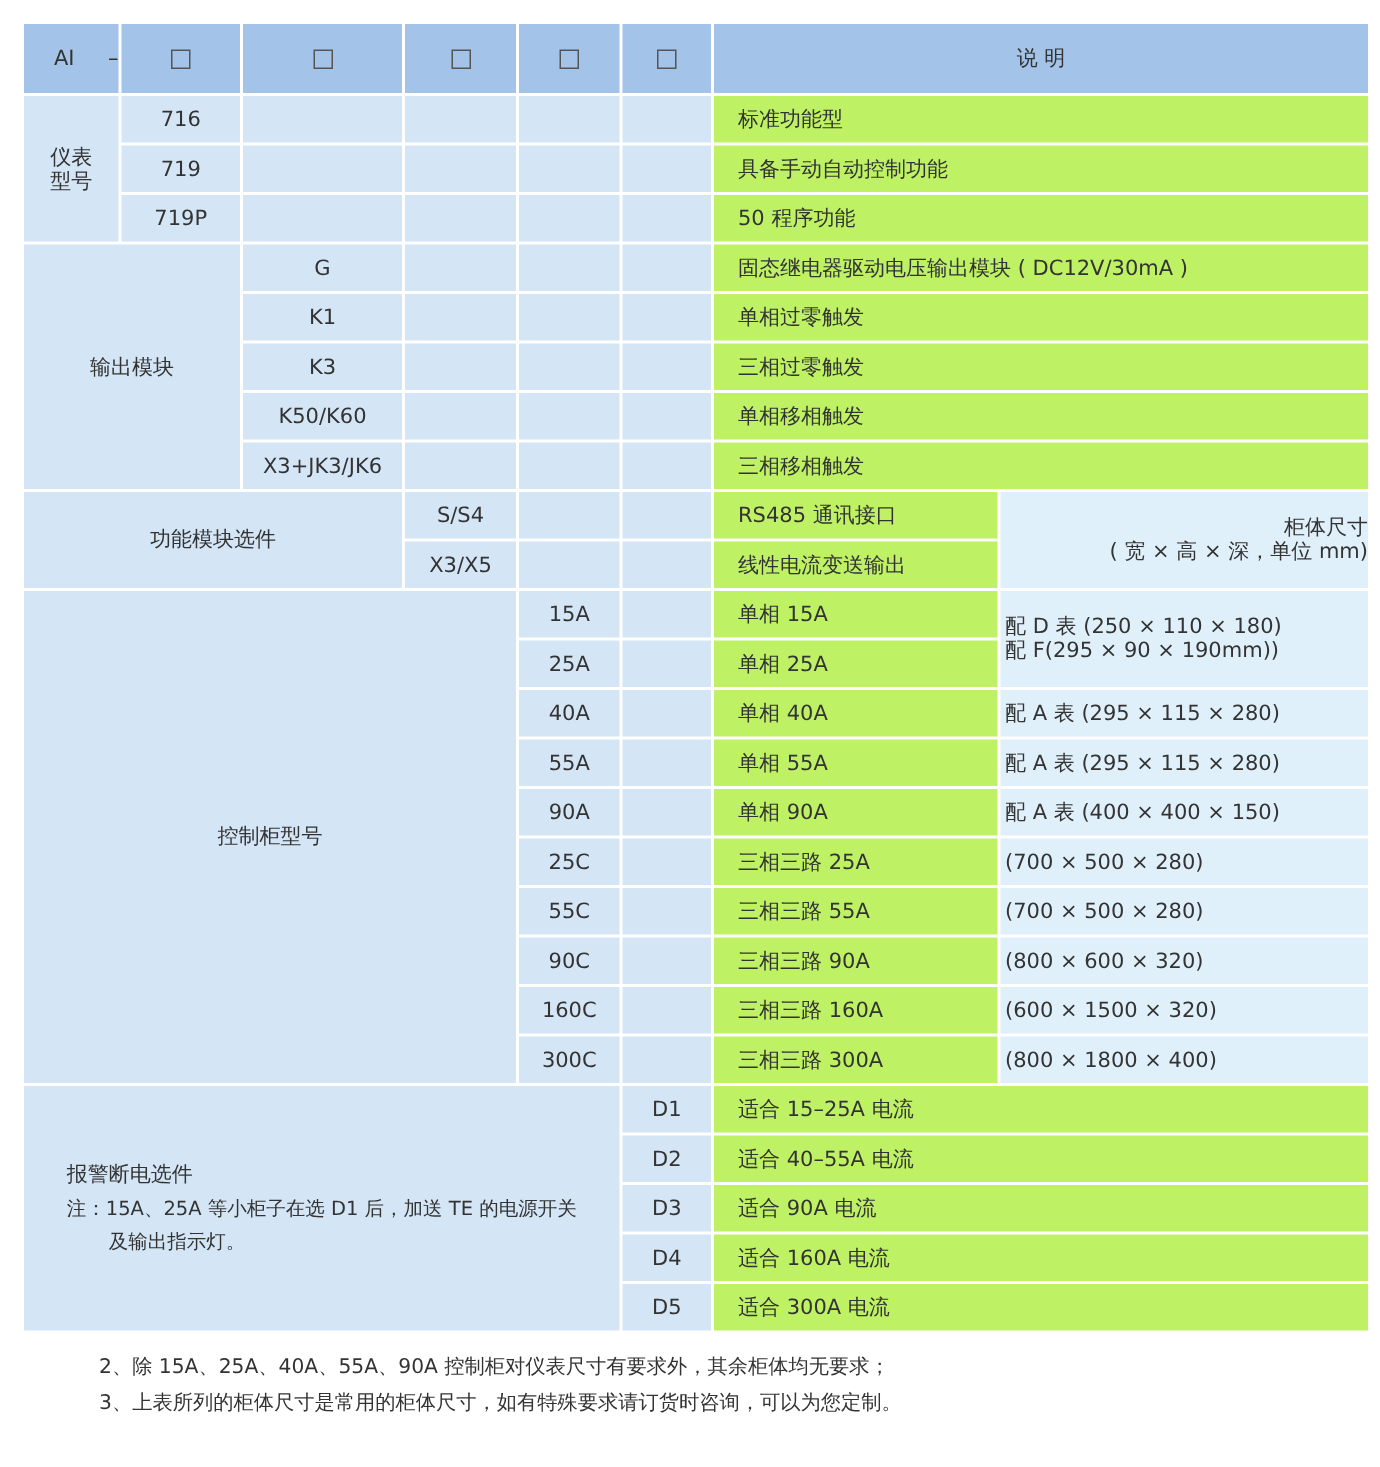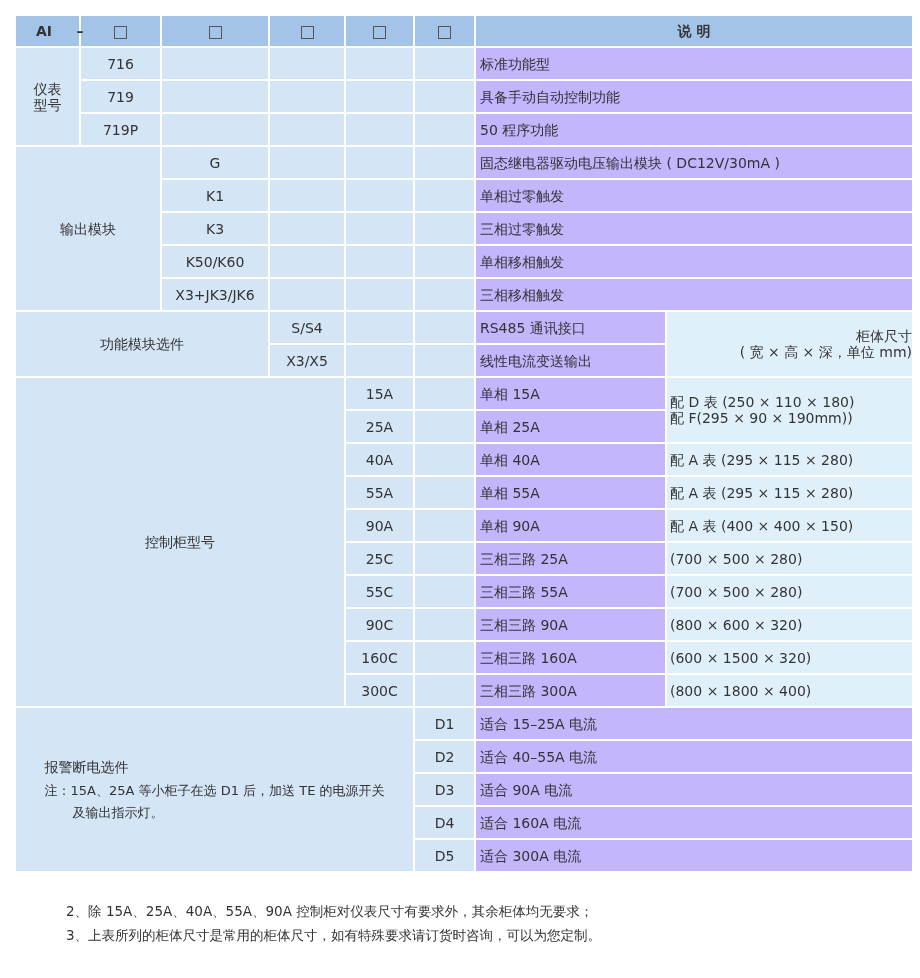--- a/index.html
+++ b/index.html
@@ -1,20 +1,20 @@
 <!DOCTYPE html>
 <html><head>
 <meta charset="utf-8">
 <style>
   html,body{margin:0;padding:0;background:#ffffff;}
   body{width:920px;height:978px;position:relative;font-family:"DejaVu Sans","Liberation Sans",sans-serif;color:#333;overflow:hidden;}
   table.spec{position:absolute;left:16px;top:16px;border-collapse:separate;border-spacing:2px;table-layout:fixed;width:892px;margin:-2px;}
   table.spec td{height:31px;padding:0;font-size:14px;line-height:16px;vertical-align:middle;background:#d4e5f6;text-align:center;white-space:nowrap;}
-  table.spec tr.hdr td{background:#a3c4e8;height:30px;font-size:14px;font-weight:bold;}
-  table.spec td.desc{background:#c4b5fd;text-align:left;padding-left:4px;}
+  table.spec tr.hdr td{background:#a3c4e8;height:46px;font-size:14px;}
+  table.spec td.desc{background:#bef264;text-align:left;padding-left:16px;}
   table.spec td.size{background:#e0f0fb;text-align:left;padding-left:3px;}
   table.spec td.sizehead{background:#e0f0fb;text-align:right;}
   .box{display:inline-block;width:11px;height:11px;border:1px solid #555;vertical-align:middle;}
   .two-line{line-height:18px;}
   .note-block{text-align:left;display:inline-block;font-size:13px;line-height:22px;}
   .note-title{text-align:left;font-size:14px;margin-bottom:2px;}
   .notes{position:absolute;left:20px;top:900px;font-size:13.5px;line-height:23.5px;color:#333;}
   .notes .indent{padding-left:46px;}
 </style>
 </head>

